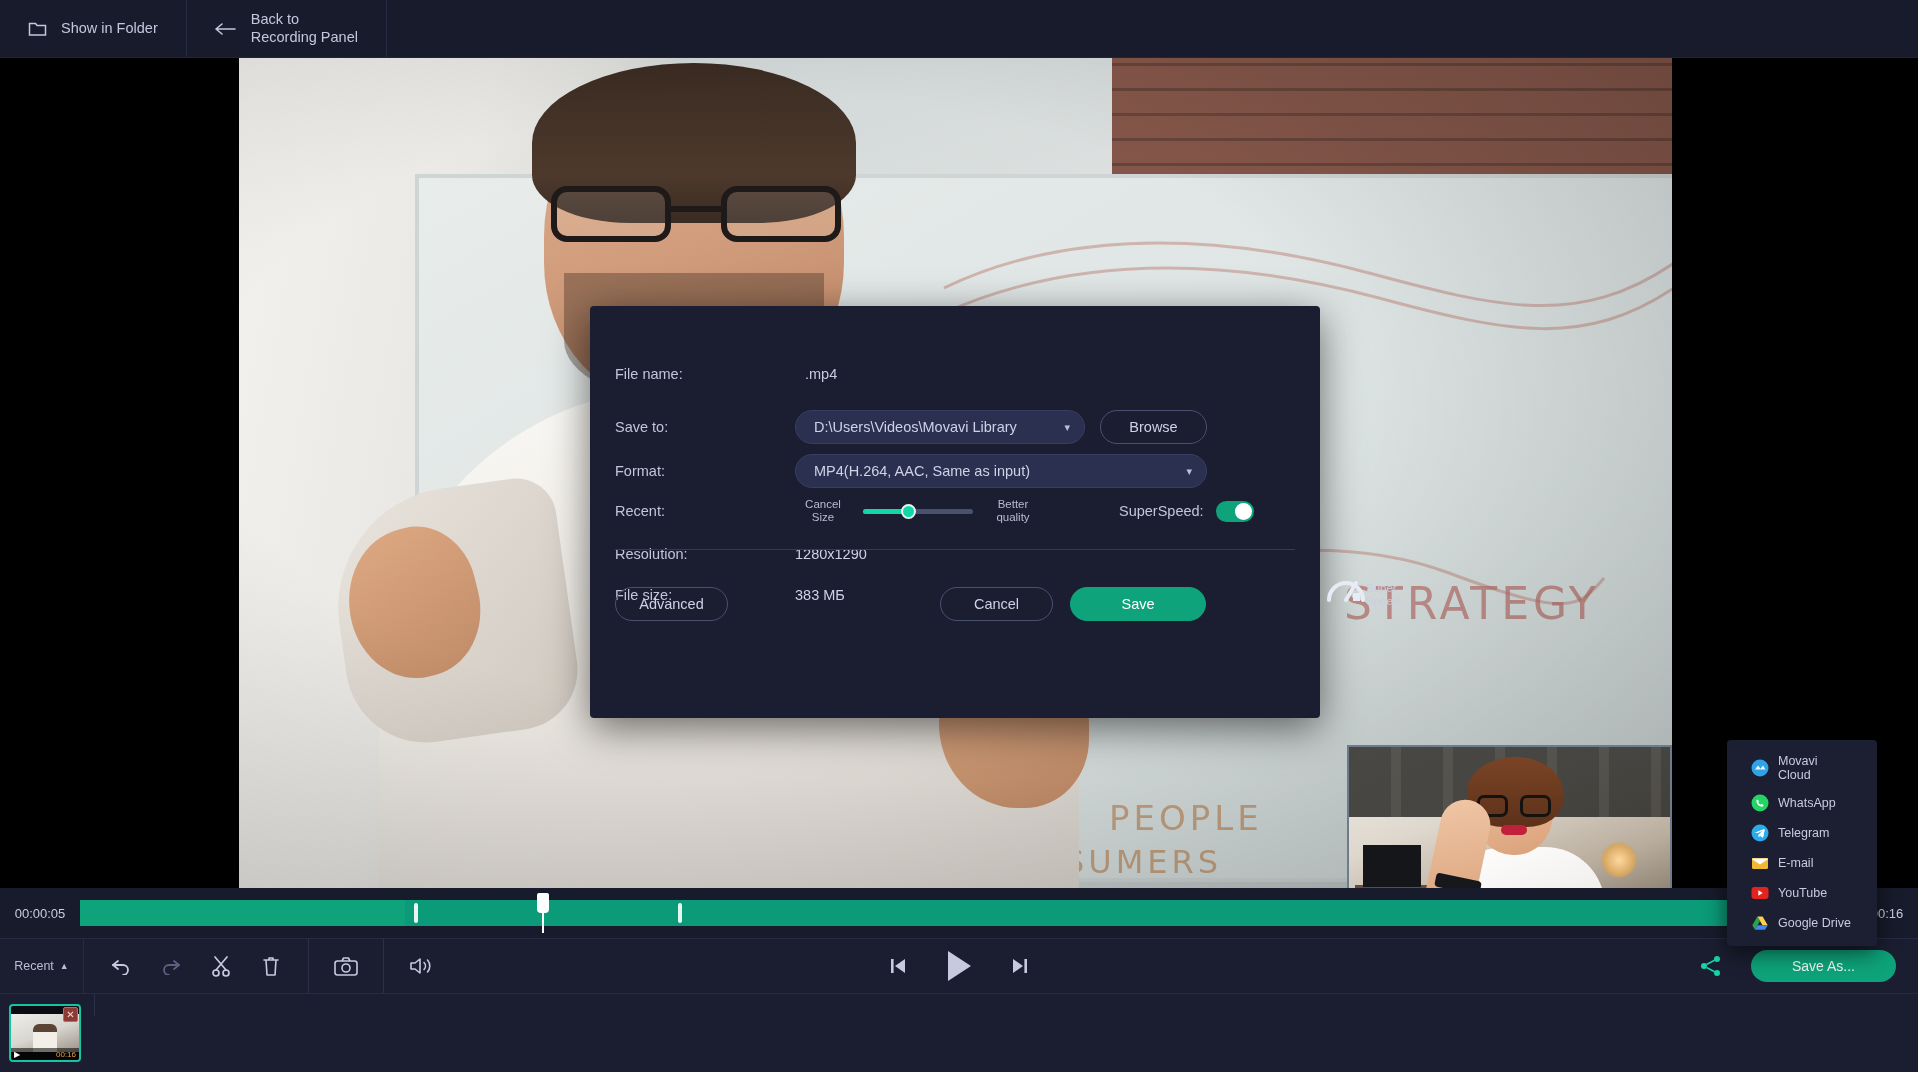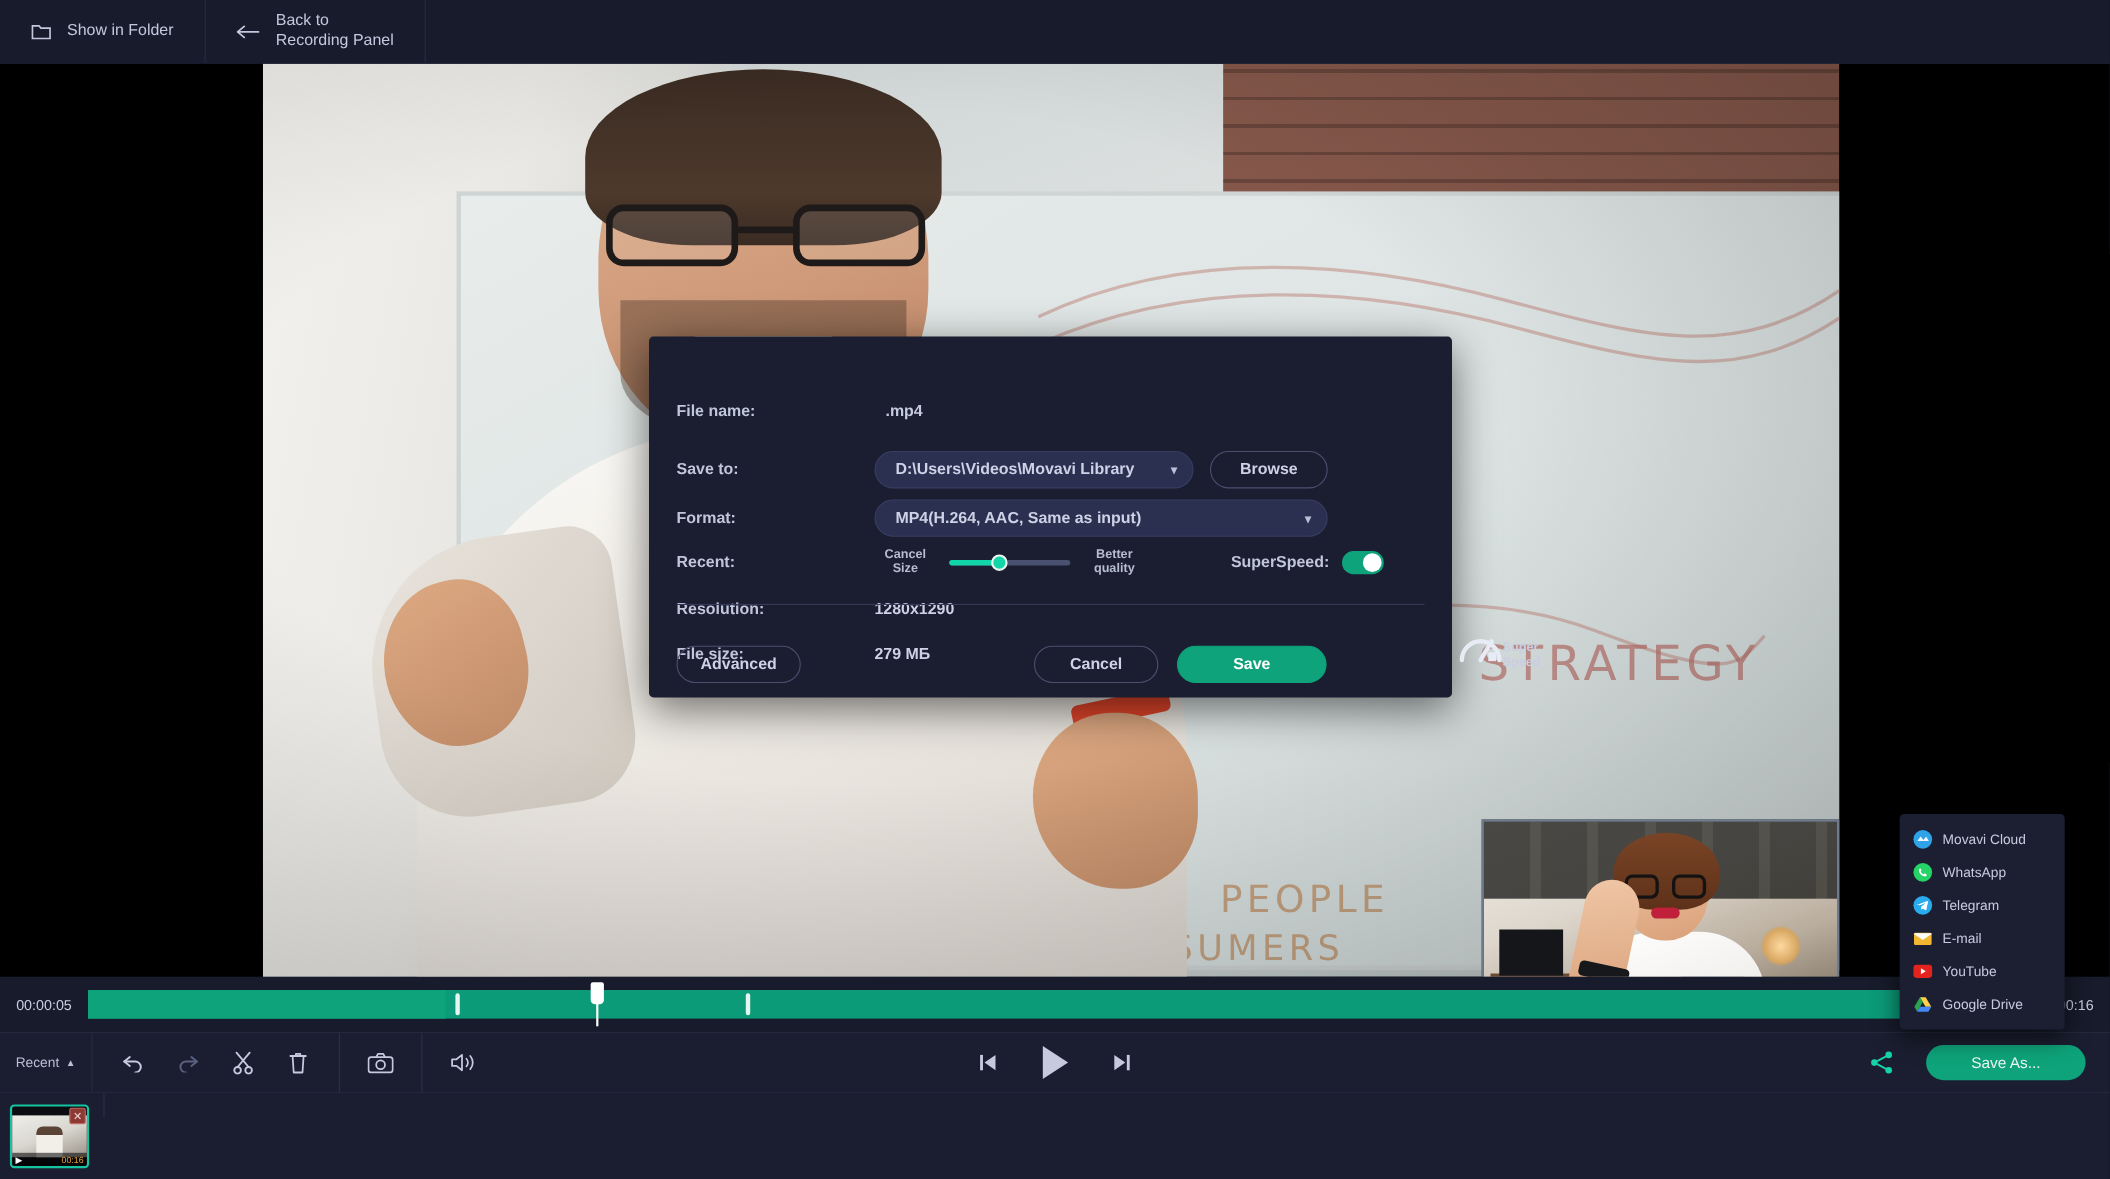--- a/index.html
+++ b/index.html
@@ -158,25 +158,24 @@
   .pip-glass .gl.l{left:0;} .pip-glass .gl.r{right:0;}
   .pip-lips { position:absolute; left: 152px; top: 78px; width: 26px; height: 10px; background:#c0203a; border-radius: 8px; }
   .pip-body { position:absolute; left: 96px; top: 100px; width: 160px; height: 110px;
     background: linear-gradient(160deg,#ffffff,#e7e4df); border-radius: 60px 60px 0 0; }
   .pip-arm  { position:absolute; left: 84px; top: 52px; width: 50px; height: 120px;
     background: linear-gradient(160deg,#f0c7a6,#d9a079); border-radius: 26px; transform: rotate(12deg); }
   .pip-watch{ position:absolute; left: 86px; top: 130px; width: 46px; height: 14px; background:#16181c; border-radius:4px; transform: rotate(12deg); }
 
   
   .dialog {
-    position: absolute; left: 590px; top: 306px; width: 730px; height: 328px;
+    position: absolute; left: 590px; top: 306px; width: 730px; height: 412px;
     background: #1b1e30; border-radius: 4px;
     box-shadow: 0 10px 40px rgba(0,0,0,.55);
     color: #c9cee2;
-    font-weight: bold;
   }
   .row { position: absolute; left: 25px; display: flex; align-items: center; }
   .lbl-col { width: 180px; font-size: 14.5px; color: #c0c6dc; }
   .field {
     background: #2b3050; border: 1px solid #383e63; border-radius: 18px;
     height: 34px; display: flex; align-items: center; padding: 0 18px;
     color: #cdd2e6; font-size: 14.5px;
   }
   .field.sel { justify-content: space-between; padding-right: 14px; }
   .chev { color:#b9c0d8; font-size: 11px; }
@@ -250,21 +249,21 @@
   .clip-close {
     position:absolute; right: 1px; top: 1px; width: 15px; height: 15px; background:#8d3a34;
     border: 1px solid #c06a60; border-radius: 2px; color:#f3d9d5; font-size: 10px;
     display:flex; align-items:center; justify-content:center; cursor:pointer;
   }
   .tray-divider { position:absolute; left: 94px; top: 0; width: 1px; height: 22px; background:#2a3049; }
 
   
   .share-menu {
     position: absolute; left: 1727px; top: 740px; width: 150px;
-    background: #1b1f31; border-radius: 4px; padding: 8px 0;
+    background: #1b1f31; border-radius: 4px; padding: 8px 12px;
     box-shadow: 0 6px 22px rgba(0,0,0,.6); z-index: 40;
   }
   .share-item {
     display:flex; align-items:center; gap: 9px; padding: 6px 12px;
     color:#c6cbdf; font-size: 12.5px; cursor:pointer;
   }
   .sic { width: 18px; height: 18px; border-radius: 3px; display:flex; align-items:center; justify-content:center; flex: 0 0 18px; }
 </style>
 </head>
 <body>
@@ -392,21 +391,21 @@
         </div>
     </div>
 
     <div class="row" style="top: 240px;">
       <div class="lbl-col">Resolution:</div>
       <div class="val">1280x1290</div>
     </div>
 
     <div class="row" style="top: 281px;">
       <div class="lbl-col">File size:</div>
-      <div class="val">279 МБ</div>
+      <div class="val">383 МБ</div>
     </div>
 
     <div class="gauge-wrap" style="top: 268px;">
       <span>
         <svg width="40" height="30" viewBox="0 0 40 30">
           <path d="M3 26 A17 17 0 0 1 37 26" stroke="#e7ebf5" stroke-width="4" fill="none" stroke-linecap="round"></path>
           <path d="M20 26 L30 9" stroke="#e7ebf5" stroke-width="4" fill="none" stroke-linecap="round"></path>
           <rect x="27" y="19" width="7" height="8" fill="#e7ebf5"></rect>
         </svg>
       </span>

